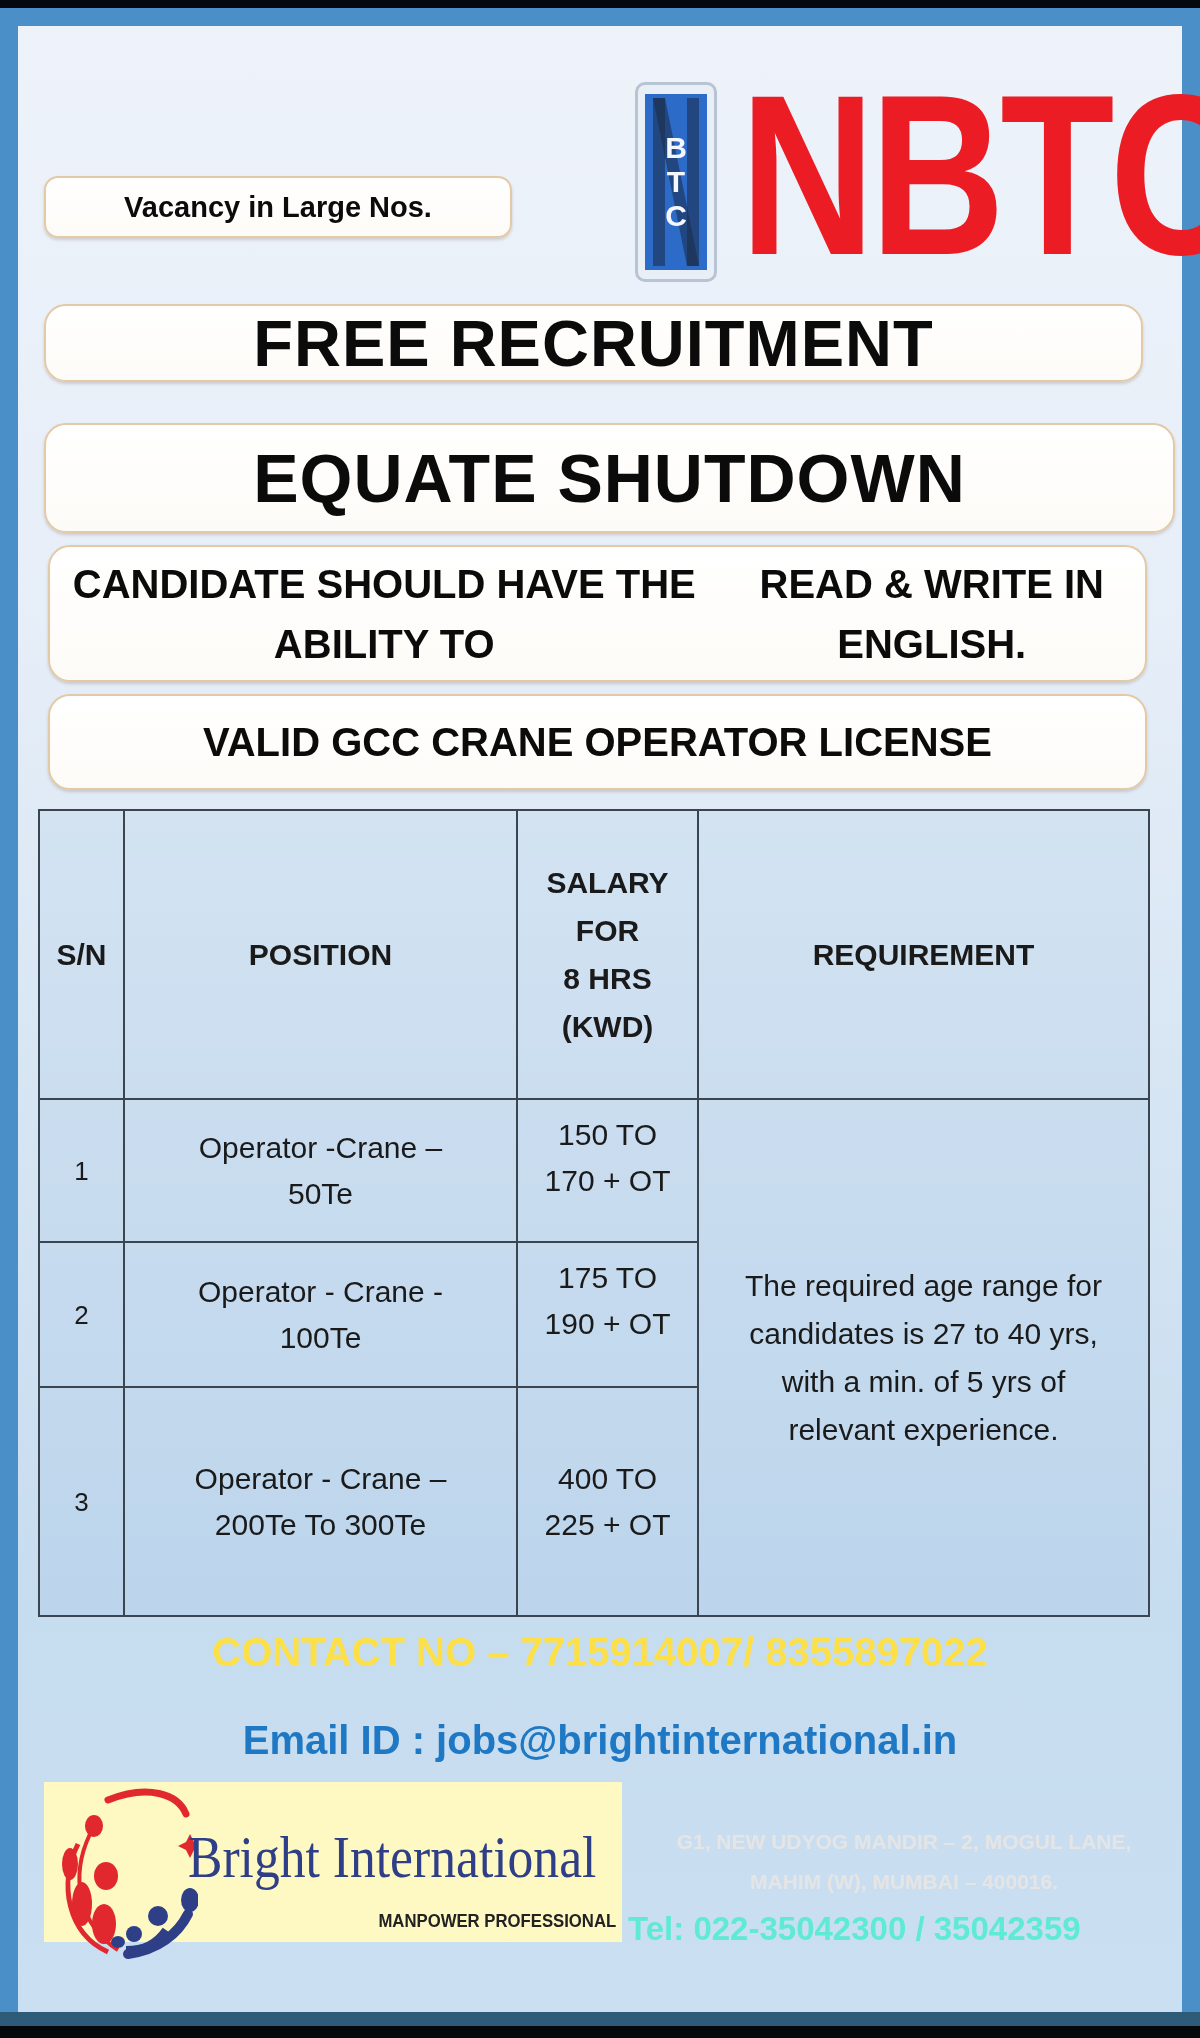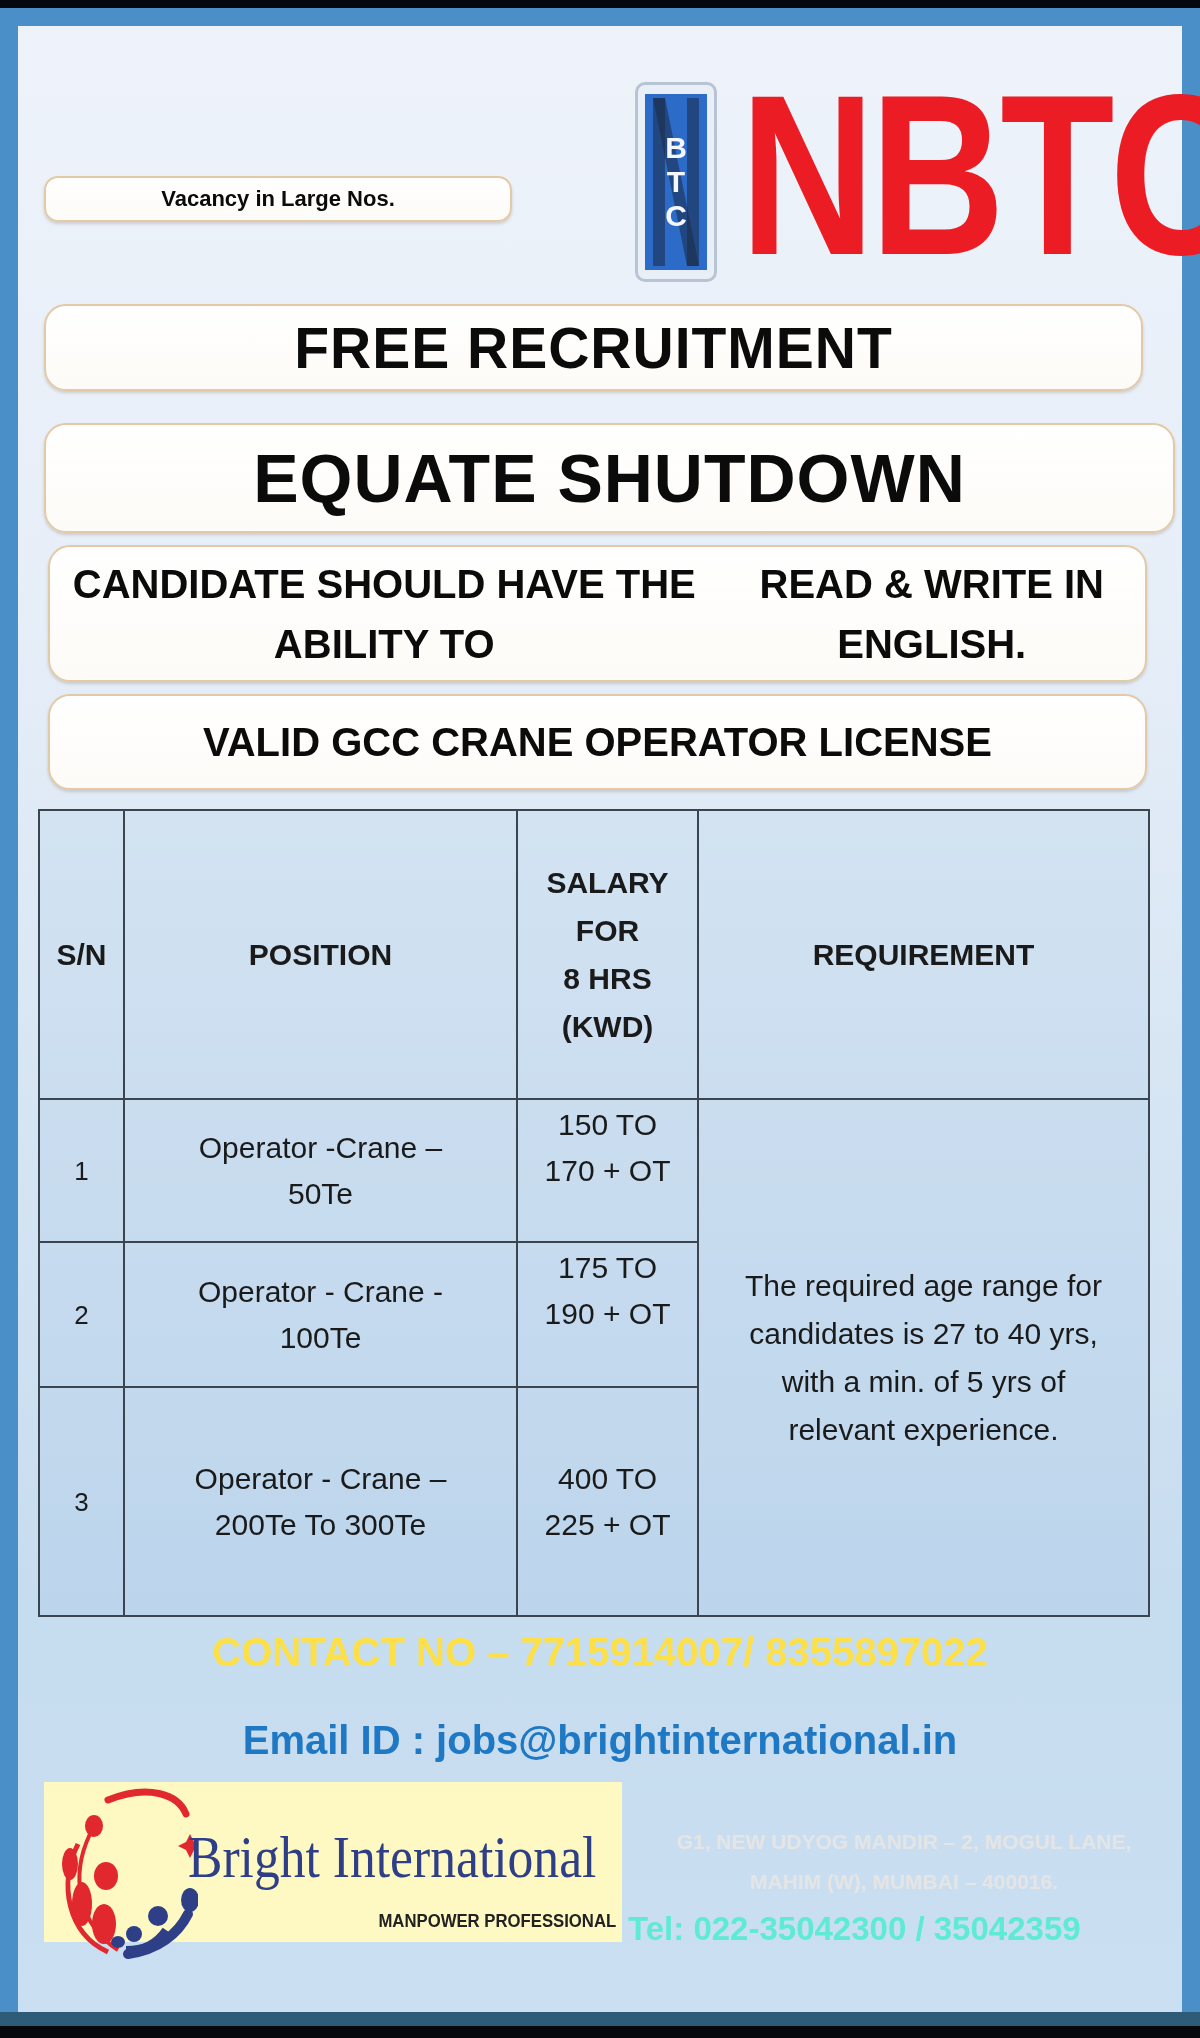--- a/index.html
+++ b/index.html
@@ -21,22 +21,22 @@
     background:linear-gradient(180deg,#eef3fa 0%,#e6eef8 30%,#d6e5f3 55%,#c6dcef 80%,#cadff1 100%);
   }
   .pill {
     position:absolute; box-sizing:border-box;
     background:linear-gradient(180deg,#ffffff 0%,#fdfbf7 100%);
     border:2px solid #e3c9a5; border-radius:22px;
     box-shadow:0 2px 3px rgba(120,100,80,0.25);
     display:flex; align-items:center; justify-content:center; text-align:center;
     color:#0b0b0b; font-weight:bold;
   }
-  .vacancy { left:44px; top:176px; width:468px; height:46px; font-size:22px; border-radius:14px; }
-  .box1 { left:44px; top:304px; width:1099px; height:87px; font-size:57px; letter-spacing:1px; }
+  .vacancy { left:44px; top:176px; width:468px; height:62px; font-size:29px; border-radius:14px; }
+  .box1 { left:44px; top:304px; width:1099px; height:78px; font-size:65px; letter-spacing:1px; }
   .box2 { left:44px; top:423px; width:1131px; height:110px; font-size:68px; letter-spacing:1px; }
   .box3 { left:48px; top:545px; width:1099px; height:137px; font-size:40px; line-height:60px; flex-direction:row; }
   .box4 { left:48px; top:694px; width:1099px; height:96px; font-size:40px; }
 
   
   .nbtc-badge {
     position:absolute; left:635px; top:82px; width:82px; height:200px; box-sizing:border-box;
     border:3px solid #b8c4d4; border-radius:10px; background:#e9eff7;
     padding:9px 7px;
   }
@@ -63,21 +63,21 @@
     border-collapse:collapse; table-layout:fixed;
     background:linear-gradient(180deg,#d3e3f2 0%,#c5daee 60%,#bcd5ec 100%);
     color:#1a1a1a;
   }
   .tbl td, .tbl th {
     border:2px solid #3b4550; text-align:center; vertical-align:middle; padding:0 6px;
   }
   .tbl th { font-weight:bold; font-size:30px; line-height:48px; }
   .tbl td { font-size:30px; line-height:46px; font-weight:normal; }
   .tbl td.sn { font-size:26px; }
-  .tbl td.salary { vertical-align:top; padding-top:2px; }
+  .tbl td.salary { vertical-align:top; padding-top:12px; }
   .tbl td.req { font-size:30px; line-height:48px; }
 
   .contact {
     position:absolute; left:0; width:1200px; top:1630px; text-align:center;
     color:#fde047; font-weight:bold; font-size:40px; letter-spacing:0px;
   }
   .email {
     position:absolute; left:0; width:1200px; top:1718px; text-align:center;
     color:#1f78c4; font-weight:bold; font-size:40px;
   }

